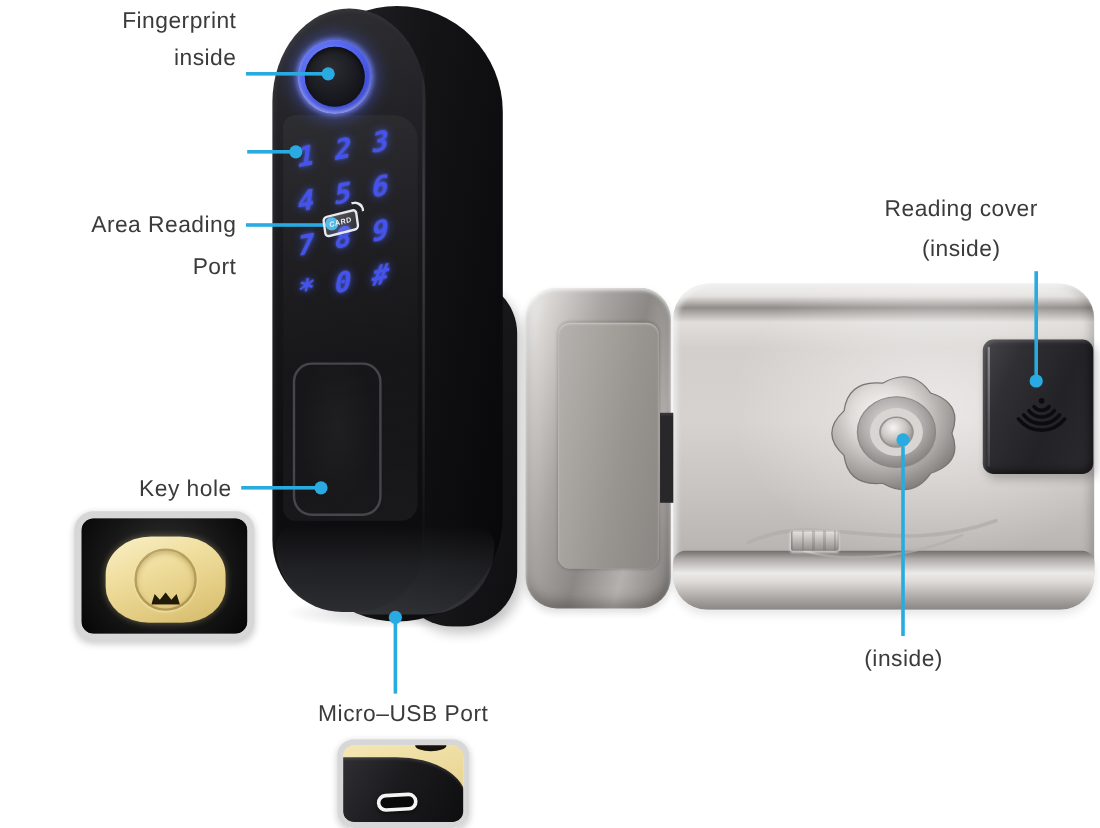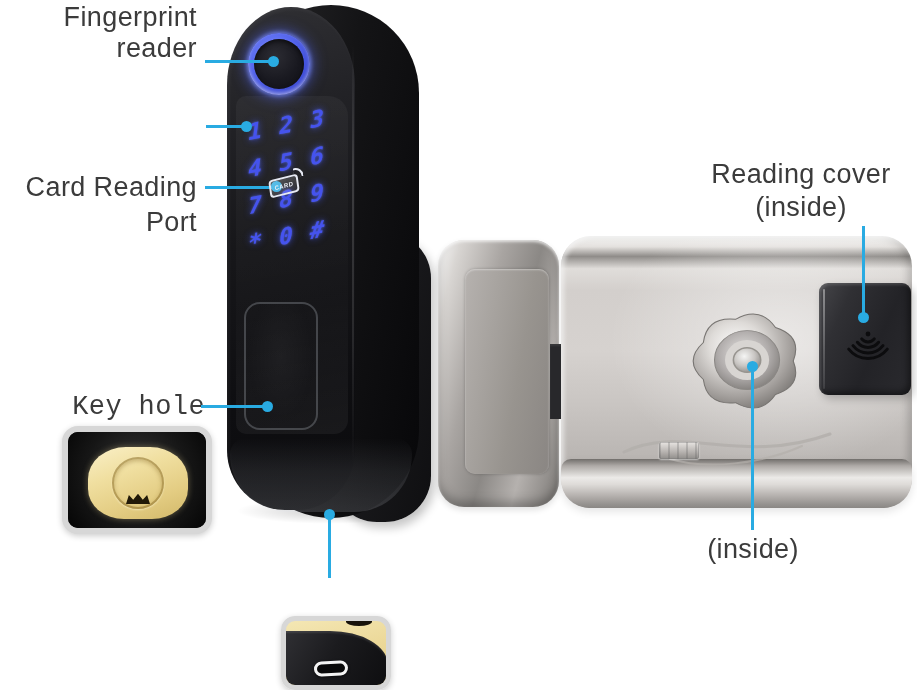--- a/index.html
+++ b/index.html
@@ -4,21 +4,21 @@
 <style>
   html,body{margin:0;padding:0;background:#fff;}
   .canvas{
     position:relative;width:917px;height:690px;background:var(--color-background,#ffffff);
     overflow:hidden;font-family:"Liberation Sans",sans-serif;
   }
   .canvas *{position:absolute;box-sizing:border-box;}
 
   
   .label{
-    font-size:27px;color:var(--color-label,#3b3b3b);letter-spacing:.4px;
+    font-size:19px;color:var(--color-label,#3b3b3b);letter-spacing:.4px;
     line-height:31px;white-space:nowrap;
   }
   .label div{position:static;}
   .t-right{text-align:right}.t-center{text-align:center}
   .lead{background:var(--color-accent,#29abe2);}
   .lead.h{height:3px}.lead.v{width:3px}
   .dot{width:11px;height:11px;border-radius:50%;background:var(--color-accent,#29abe2);}
 
   
   .shadow-front{left:236px;top:498px;width:190px;height:26px;
@@ -213,43 +213,46 @@
 
   <div class="inset usb-inset">
     <div class="usb-device">
       <div class="usb-port"></div>
     </div>
     <div class="usb-notch"></div>
   </div>
 
   <div class="label t-right" style="left:0;width:197px;top:2px;">
     <div>Fingerprint</div>
-    <div>reader</div>
+    <div>inside</div>
   </div>
   <div class="lead h" style="left:205px;top:60px;width:67px;"></div>
   <div class="dot" style="left:268px;top:56px;"></div>
 
   <div class="lead h" style="left:206px;top:125px;width:38px;"></div>
   <div class="dot" style="left:241px;top:121px;"></div>
 
   <div class="label t-right" style="left:0;width:197px;top:170px;line-height:35px;">
-    <div>Card Reading</div>
+    <div>Area Reading</div>
     <div>Port</div>
   </div>
   <div class="lead h" style="left:205px;top:186px;width:67px;"></div>
   <div class="dot" style="left:271px;top:181px;"></div>
 
-  <div class="label t-right" style="left:12px;width:193px;top:392px;font-family:Liberation Mono, monospace;">
+  <div class="label t-right" style="left:0;width:193px;top:392px;">
     <div>Key hole</div>
   </div>
   <div class="lead h" style="left:201px;top:405px;width:63px;"></div>
   <div class="dot" style="left:262px;top:401px;"></div>
 
   <div class="dot" style="left:324px;top:509px;"></div>
   <div class="lead v" style="left:328px;top:516px;height:62px;"></div>
+  <div class="label t-center" style="left:216px;width:240px;top:580px;">
+    <div>Micro–USB Port</div>
+  </div>
 
   <div class="label t-center" style="left:701px;width:200px;top:158px;line-height:33px;">
     <div>Reading cover</div>
     <div>(inside)</div>
   </div>
   <div class="lead v" style="left:862px;top:226px;height:88px;"></div>
   <div class="dot" style="left:858px;top:312px;"></div>
 
   <div class="dot" style="left:747px;top:361px;"></div>
   <div class="lead v" style="left:751px;top:372px;height:158px;"></div>

